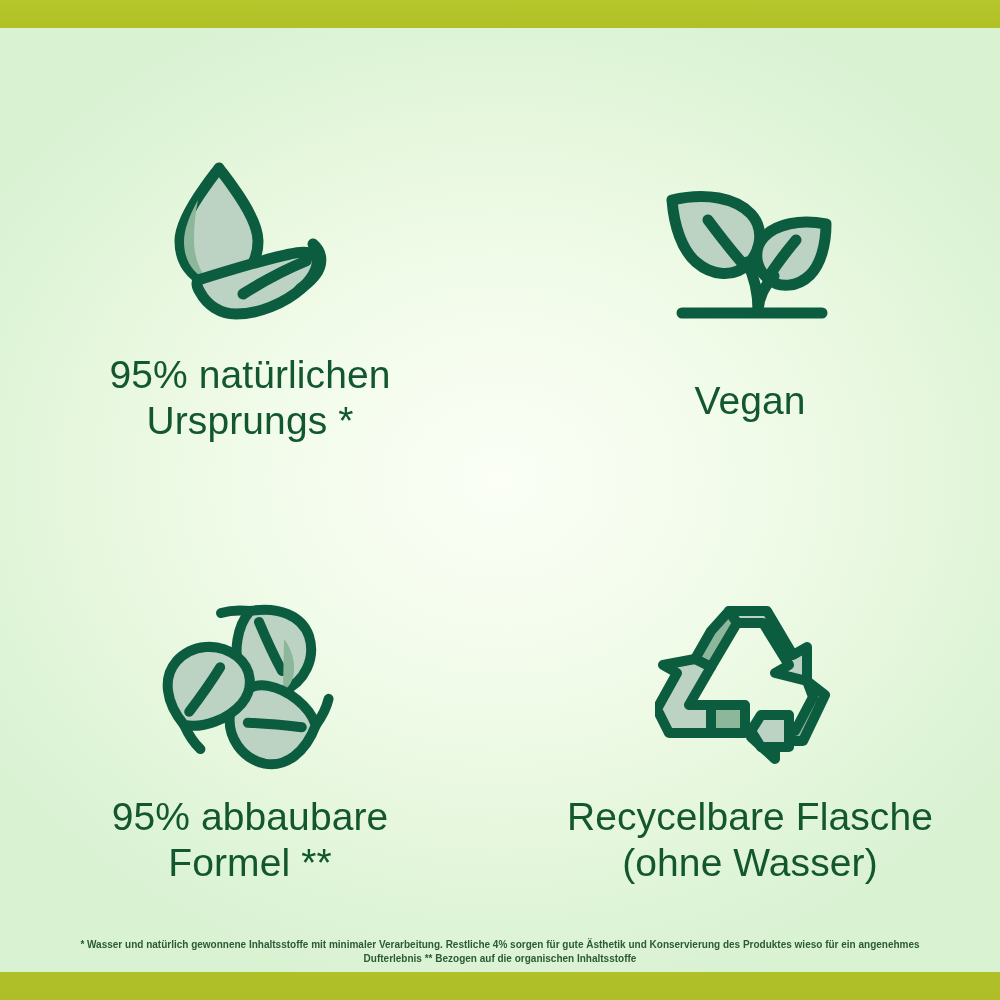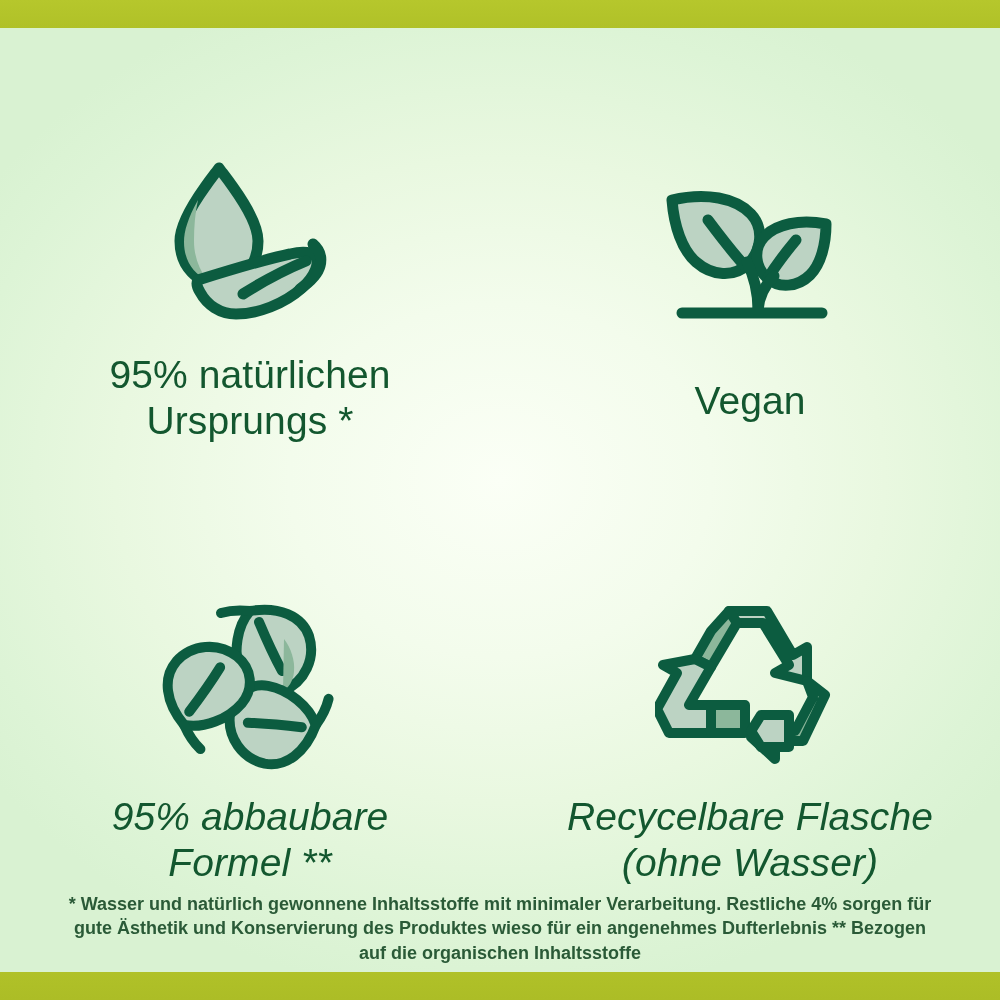--- a/index.html
+++ b/index.html
@@ -80,31 +80,31 @@
     text-align: center;
     color: #13572f;
     font-size: 39px;
     line-height: 1.17;
     font-weight: 400;
     letter-spacing: 0.1px;
     white-space: pre-line;
     font-family: "Liberation Sans", sans-serif;
   }
   .label-vegan { margin-top: 24px; }
-  .label-r2 { margin-top: 10px; font-style: italic; }
+  .label-r2 { margin-top: 10px; }
 
   .footnote {
     position: absolute;
     left: 50%;
     transform: translateX(-50%);
     bottom: 34px;
     width: 880px;
     text-align: center;
     color: #2a5a37;
-    font-size: 18px;
+    font-size: 10px;
     line-height: 1.38;
     font-weight: 600;
     font-family: "Liberation Sans", sans-serif;
     white-space: pre-line;
   }
 </style>
 </head>
 <body>
 
 <div class="poster">

